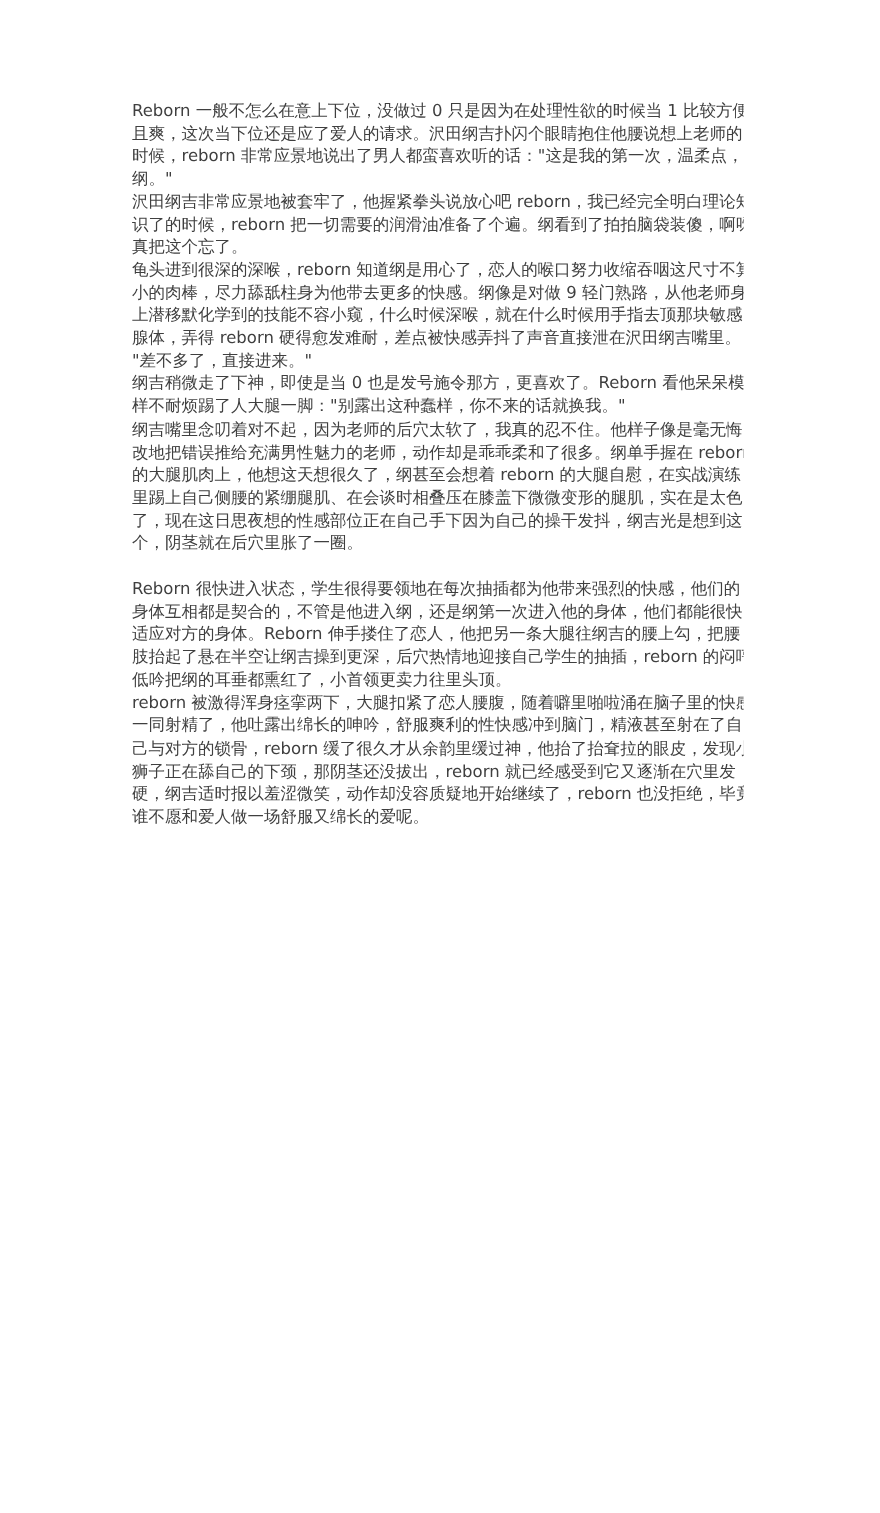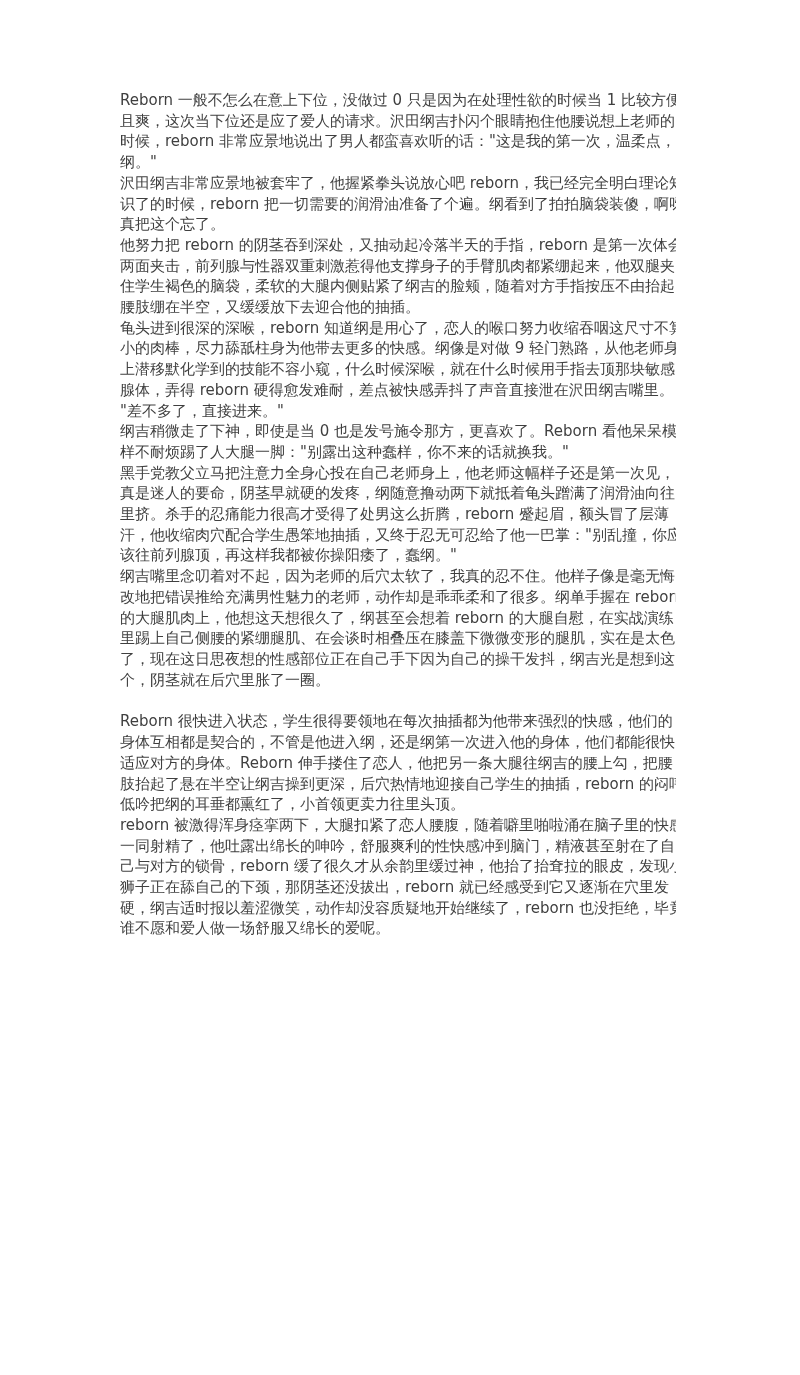--- a/index.html
+++ b/index.html
@@ -35,22 +35,20 @@
     margin-top: 21px;
   }
 </style>
 </head>
 <body>
 
 <div class="page">
   <div class="doc">
     <p>Reborn 一般不怎么在意上下位，没做过 0 只是因为在处理性欲的时候当 1 比较方便且爽，这次当下位还是应了爱人的请求。沢田纲吉扑闪个眼睛抱住他腰说想上老师的时候，reborn 非常应景地说出了男人都蛮喜欢听的话："这是我的第一次，温柔点，纲。"</p>
     <p>沢田纲吉非常应景地被套牢了，他握紧拳头说放心吧 reborn，我已经完全明白理论知识了的时候，reborn 把一切需要的润滑油准备了个遍。纲看到了拍拍脑袋装傻，啊呀真把这个忘了。</p>
-    <p>他努力把 reborn 的阴茎吞到深处，又抽动起冷落半天的手指，reborn 是第一次体会两面夹击，前列腺与性器双重刺激惹得他支撑身子的手臂肌肉都紧绷起来，他双腿夹住学生褐色的脑袋，柔软的大腿内侧贴紧了纲吉的脸颊，随着对方手指按压不由抬起腰肢绷在半空，又缓缓放下去迎合他的抽插。</p>
     <p>龟头进到很深的深喉，reborn 知道纲是用心了，恋人的喉口努力收缩吞咽这尺寸不算小的肉棒，尽力舔舐柱身为他带去更多的快感。纲像是对做 9 轻门熟路，从他老师身上潜移默化学到的技能不容小窥，什么时候深喉，就在什么时候用手指去顶那块敏感腺体，弄得 reborn 硬得愈发难耐，差点被快感弄抖了声音直接泄在沢田纲吉嘴里。</p>
     <p>"差不多了，直接进来。"</p>
     <p>纲吉稍微走了下神，即使是当 0 也是发号施令那方，更喜欢了。Reborn 看他呆呆模样不耐烦踢了人大腿一脚："别露出这种蠢样，你不来的话就换我。"</p>
-    <p>黑手党教父立马把注意力全身心投在自己老师身上，他老师这幅样子还是第一次见，真是迷人的要命，阴茎早就硬的发疼，纲随意撸动两下就抵着龟头蹭满了润滑油向往里挤。杀手的忍痛能力很高才受得了处男这么折腾，reborn 蹙起眉，额头冒了层薄汗，他收缩肉穴配合学生愚笨地抽插，又终于忍无可忍给了他一巴掌："别乱撞，你应该往前列腺顶，再这样我都被你操阳痿了，蠢纲。"</p>
     <p>纲吉嘴里念叨着对不起，因为老师的后穴太软了，我真的忍不住。他样子像是毫无悔改地把错误推给充满男性魅力的老师，动作却是乖乖柔和了很多。纲单手握在 reborn 的大腿肌肉上，他想这天想很久了，纲甚至会想着 reborn 的大腿自慰，在实战演练里踢上自己侧腰的紧绷腿肌、在会谈时相叠压在膝盖下微微变形的腿肌，实在是太色了，现在这日思夜想的性感部位正在自己手下因为自己的操干发抖，纲吉光是想到这个，阴茎就在后穴里胀了一圈。</p>
     <p class="spaced">Reborn 很快进入状态，学生很得要领地在每次抽插都为他带来强烈的快感，他们的身体互相都是契合的，不管是他进入纲，还是纲第一次进入他的身体，他们都能很快适应对方的身体。Reborn 伸手搂住了恋人，他把另一条大腿往纲吉的腰上勾，把腰肢抬起了悬在半空让纲吉操到更深，后穴热情地迎接自己学生的抽插，reborn 的闷哼低吟把纲的耳垂都熏红了，小首领更卖力往里头顶。</p>
     <p>reborn 被激得浑身痉挛两下，大腿扣紧了恋人腰腹，随着噼里啪啦涌在脑子里的快感一同射精了，他吐露出绵长的呻吟，舒服爽利的性快感冲到脑门，精液甚至射在了自己与对方的锁骨，reborn 缓了很久才从余韵里缓过神，他抬了抬耷拉的眼皮，发现小狮子正在舔自己的下颈，那阴茎还没拔出，reborn 就已经感受到它又逐渐在穴里发硬，纲吉适时报以羞涩微笑，动作却没容质疑地开始继续了，reborn 也没拒绝，毕竟谁不愿和爱人做一场舒服又绵长的爱呢。</p>
   </div>
 </div>
 
 </body></html>

